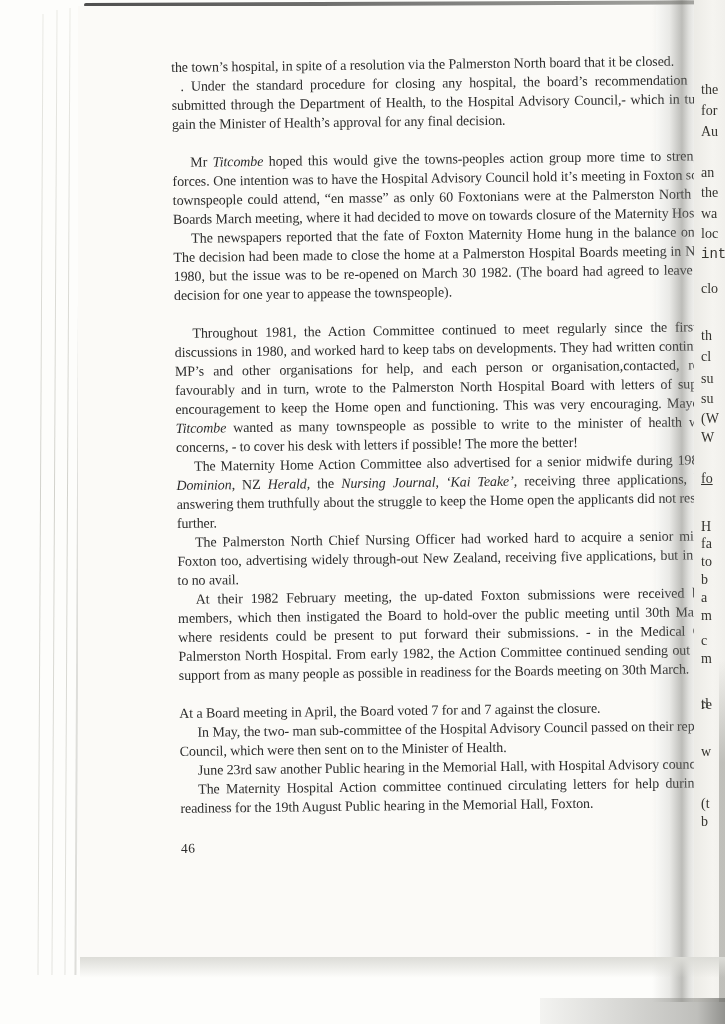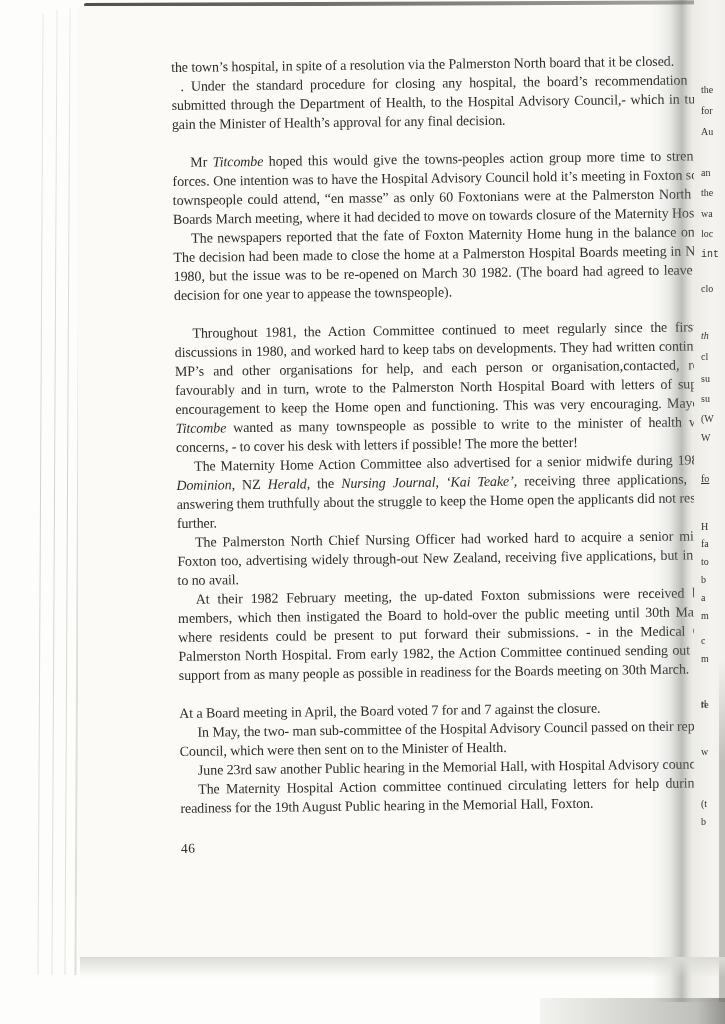--- a/index.html
+++ b/index.html
@@ -56,21 +56,21 @@
       rgba(170,170,164,0.10) 100%);
   }
 
   
   .facing{
     position:absolute;left:694px;top:0;width:31px;height:1002px;
     background:linear-gradient(to right,#ecebe6,#f5f4f0 60%,#f1f0ec);
   }
   .facing .frag{
     position:absolute;left:7px;
-    font-size:10px;line-height:19px;color:#35342f;white-space:nowrap;
+    font-size:14px;line-height:19px;color:#35342f;white-space:nowrap;
   }
   .right-edge-low{
     position:absolute;right:0;top:660px;width:6px;height:342px;
     background:linear-gradient(rgba(160,160,154,0),rgba(150,150,144,0.55) 30%,rgba(150,150,144,0.55));
   }
 
   
   .text-flow{
     position:absolute;left:93px;top:52px;width:570px;
     transform:rotate(-0.72deg);transform-origin:0 0;
@@ -126,21 +126,21 @@
       <span class="frag" style="top: 80px;">the</span>
       <span class="frag" style="top: 101px; text-align: center;">for</span>
       <span class="frag" style="top: 122px;">Au</span>
       <span class="frag" style="top: 143px; margin-left: 36px;">im</span>
       <span class="frag" style="top: 163px;">an</span>
       <span class="frag" style="top: 183px;">the</span>
       <span class="frag" style="top: 204px;">wa</span>
       <span class="frag" style="top: 224px;">loc</span>
       <span class="frag" style="top: 245px; font-family: Liberation Mono, monospace;">int</span>
       <span class="frag" style="top: 279px;">clo</span>
-      <span class="frag" style="top: 326px; font-style: italic;">th</span>
+      <span class="frag" style="top: 326px;">th</span>
       <span class="frag" style="top: 347px;">cl</span>
       <span class="frag" style="top: 369px;">su</span>
       <span class="frag" style="top: 389px;">su</span>
       <span class="frag" style="top: 409px;">(W</span>
       <span class="frag" style="top: 428px;">W</span>
       <span class="frag" style="top: 469px; text-decoration: underline;">fo</span>
       <span class="frag" style="top: 517px;">H</span>
       <span class="frag" style="top: 534px;">fa</span>
       <span class="frag" style="top: 552px;">to</span>
       <span class="frag" style="top: 570px;">b</span>

